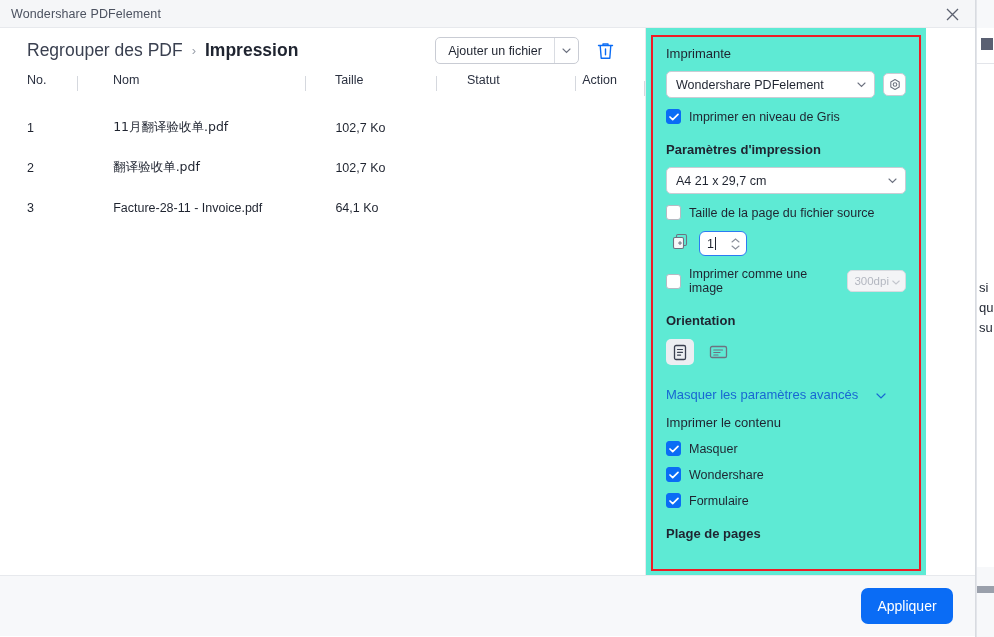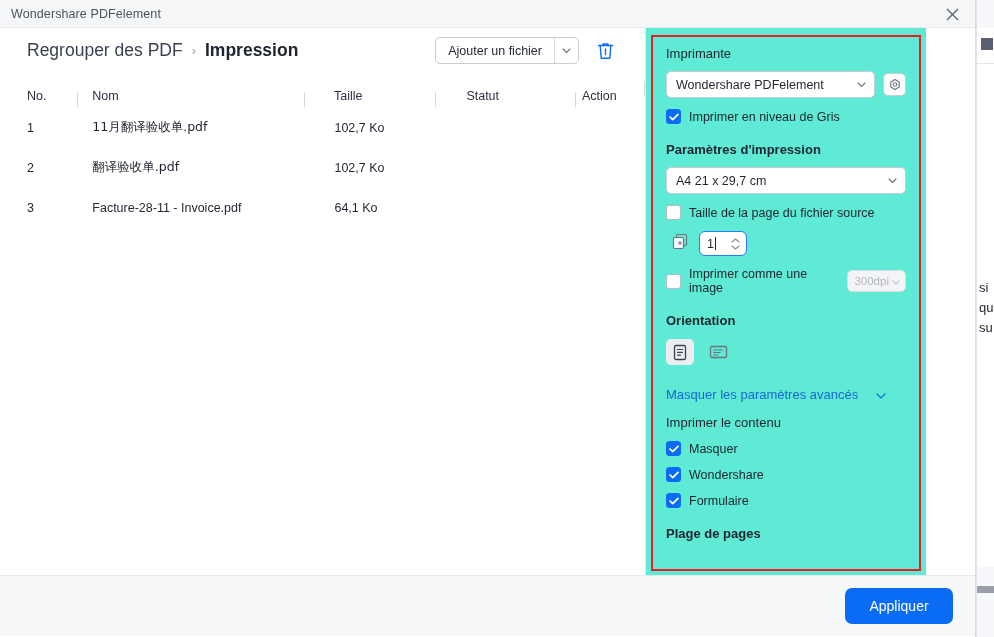--- a/index.html
+++ b/index.html
@@ -150,33 +150,33 @@
   }
 
   
   .table {
     position: relative;
     padding: 0 0 0 0;
   }
   .thead {
     display: flex;
     height: 30px;
-    align-items: flex-end;
+    align-items: flex-start;
     font-size: 12.5px;
     color: #2b3140;
   }
   .trow {
     display: flex;
     height: 31px;
     align-items: center;
     font-size: 12.5px;
     color: #1f2430;
   }
   .c-no    { width: 82px; padding-left: 27px; }
-  .c-name  { width: 247px; padding-left: 15px; position: relative; }
+  .c-name  { width: 247px; padding-left: 36px; position: relative; }
   .c-size  { width: 141px; padding-left: 30px; position: relative; }
   .c-stat  { width: 150px; padding-left: 31px; position: relative; }
   .c-act   { width: 75px;  padding-left: 7px; position: relative; }
   .thead .c-name::before,
   .thead .c-size::before,
   .thead .c-stat::before,
   .thead .c-act::before {
     content: "";
     position: absolute;
     left: 0; top: 3px;
@@ -340,21 +340,21 @@
   
   .footer {
     position: relative;
     height: 61px;
     background: #f7f8fa;
     border-top: 1px solid #e7e9ed;
   }
   .apply-btn {
     position: absolute;
     right: 22px; top: 12px;
-    width: 108px; height: 36px;
+    width: 92px; height: 36px;
     background: #0a6cf5;
     border: none;
     border-radius: 7px;
     color: #ffffff;
     font-size: 14px;
     font-family: "Liberation Sans", sans-serif;
     cursor: pointer;
   }
 </style>
 </head>

